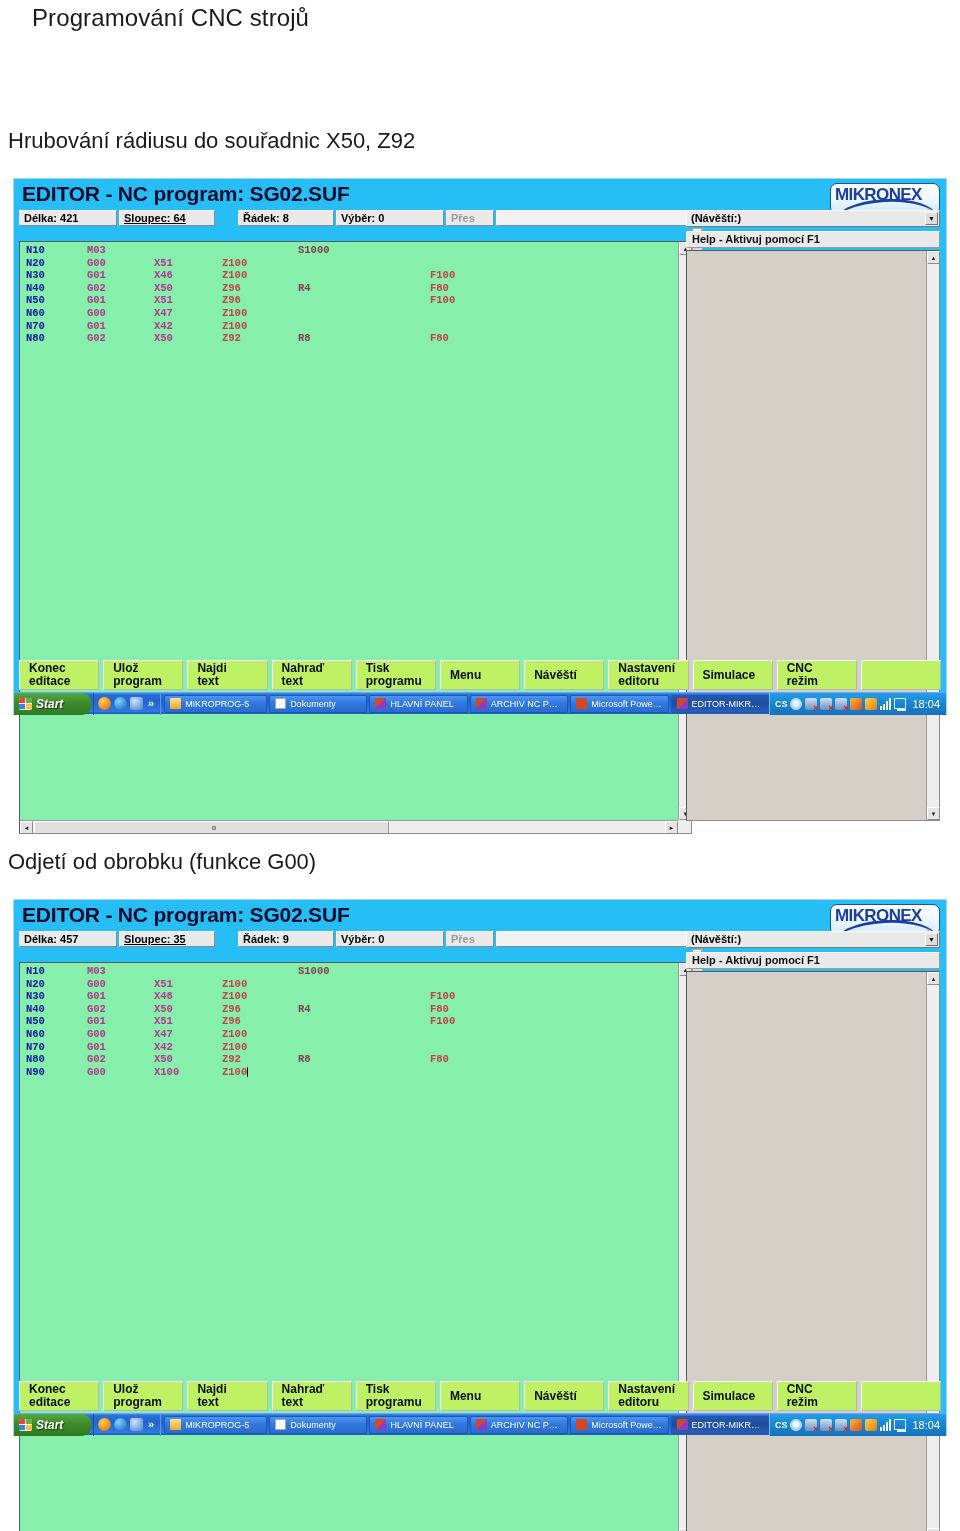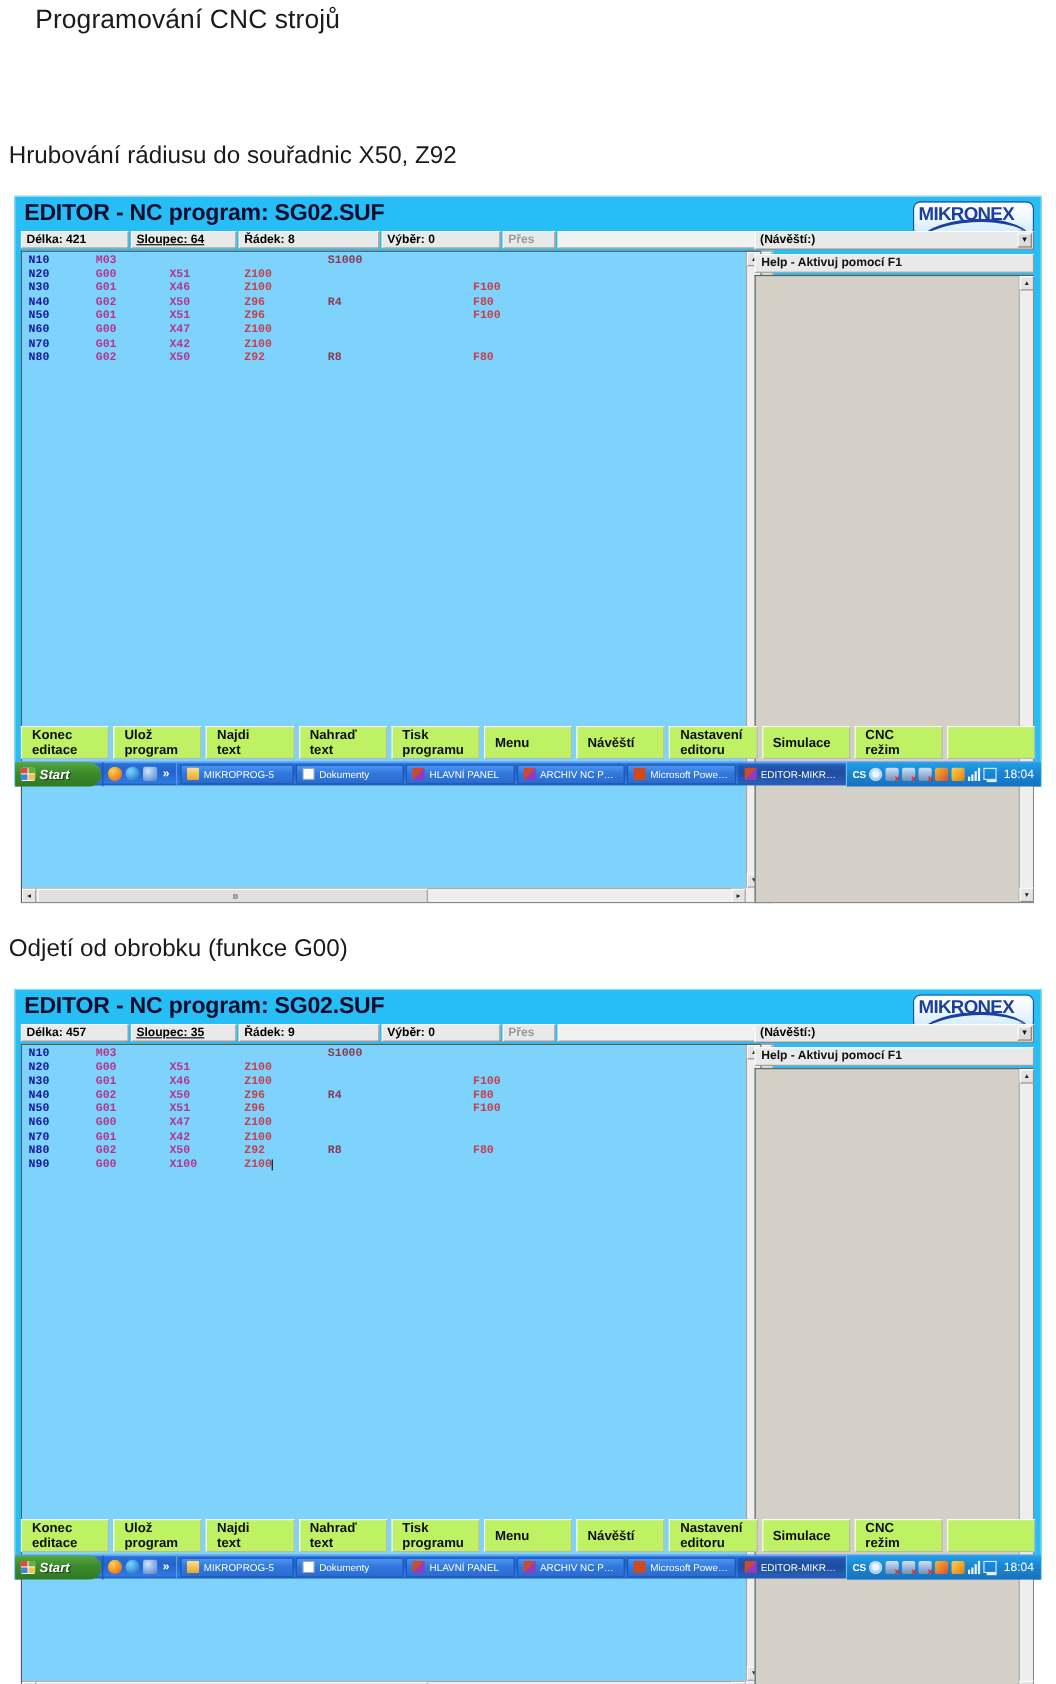--- a/index.html
+++ b/index.html
@@ -80,43 +80,43 @@
   }
   .status-cell {
     background:#e9e9e9;
     border:1px solid #8a8a8a;
     border-top-color:#ffffff; border-left-color:#ffffff;
     font-family:"Liberation Sans", sans-serif;
     font-size:11px; font-weight:bold; color:#000;
     padding:0 4px; line-height:14px; white-space:nowrap;
   }
   .status-cell.w1{width:98px;} .status-cell.w2{width:96px;text-decoration:underline;}
-  .status-cell.w3{width:128px;} .status-cell.w4{width:108px;}
+  .status-cell.w3{width:96px;margin-left:21px;} .status-cell.w4{width:108px;}
   .status-cell.dim{ color:#9a9a9a; width:48px; }
   .status-cell.fill{ width:228px; background:#f1f1f1; }
 
   
   .navesti-select {
     position:absolute; right:6px; top:31px; width:254px; height:17px;
     background:#e9e9e9; border:1px solid #7a7a7a;
     border-top-color:#fff; border-left-color:#fff;
     font-size:11px; font-weight:bold; color:#000;
     line-height:15px; padding-left:4px;
   }
   .navesti-arrow {
     position:absolute; right:1px; top:1px; width:13px; height:13px;
     background:#dcdcdc; border:1px solid #777; border-top-color:#fff; border-left-color:#fff;
     display:flex; align-items:center; justify-content:center;
     font-size:7px; color:#111; line-height:1;
   }
 
   
   .code-area {
-    position:absolute; left:5px; top:49px; width:673px; height:593px;
-    background:#7dd3fc; border:1px solid #8a8a8a;
+    position:absolute; left:5px; top:62px; width:673px; height:593px;
+    background:#86efac; border:1px solid #8a8a8a;
     border-top-color:#5b5b5b; border-left-color:#5b5b5b;
     overflow:hidden;
   }
   .code-lines {
     position:absolute; left:6px; top:2px;
     font-family:"Liberation Mono", monospace;
     font-size:10.5px; line-height:12.6px; white-space:pre;
   }
   .code-row { height:12.6px; position:relative; }
   .tk { position:absolute; top:0; }

